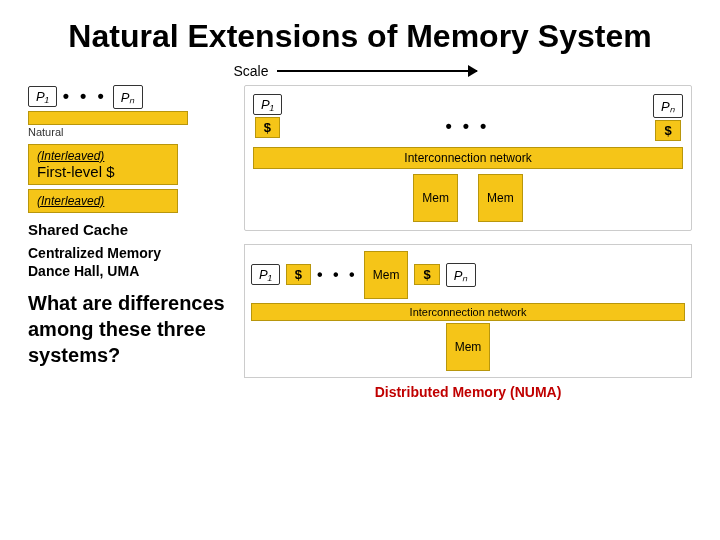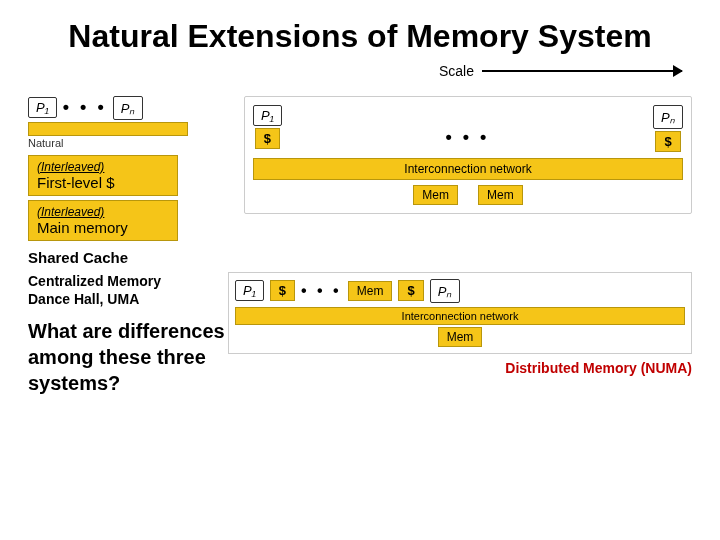--- a/index.html
+++ b/index.html
@@ -25,22 +25,22 @@
       font-weight: bold;
       text-align: center;
       line-height: 1.15;
       margin-bottom: 8px;
     }
 
     
     .scale-row {
       display: flex;
       align-items: center;
-      justify-content: flex-end;
-      margin-bottom: 17px;
+      justify-content: center;
+      margin-bottom: 6px;
       padding-right: 10px;
     }
     .arrow-line {
       width: 200px;
       height: 2px;
       background: #000;
       position: relative;
     }
     .arrow-line::after {
       content: '';
@@ -178,38 +178,39 @@
       background: #f5c518;
       border: 1.5px solid #b8960c;
       padding: 2px 8px;
       font-size: 13px;
       font-weight: bold;
     }
 
     .mem-small {
       background: #f5c518;
       border: 1.5px solid #b8960c;
-      padding: 2px 8px;
+      padding: 16px 8px;
       font-size: 12px;
     }
 
     .dots-row {
       display: flex;
       align-items: center;
       justify-content: center;
       flex: 1;
       font-size: 18px;
       letter-spacing: 3px;
       font-weight: bold;
       margin-top: 22px;
     }
 
     
     .bottom-area {
       display: flex;
+      gap: 16px;
       align-items: flex-start;
       margin-top: 6px;
     }
 
     .bottom-left {
       width: 200px;
       flex-shrink: 0;
     }
 
     .centralized-label {
@@ -226,21 +227,21 @@
     }
 
     .bottom-right {
       flex: 1;
     }
 
     .distributed-label {
       font-size: 14px;
       font-weight: bold;
       color: #c00000;
-      text-align: right;
+      text-align: center;
       margin-top: 2px;
     }
 
     .auburn-logo {
       position: absolute;
       bottom: 8px;
       right: 12px;
       font-size: 9px;
       color: #888;
       text-align: right;
@@ -298,21 +299,20 @@
       <div class="switch-bar"></div>
       <div class="switch-label">Natural</div>
 
       <div class="cache-block">
         <div class="cache-label-italic">(Interleaved)</div>
         <div class="cache-sublabel">First-level $</div>
       </div>
 
       <div class="mem-block">
         <div class="cache-label-italic">(Interleaved)</div>
-        <div class="cache-sublabel">Main memory</div>
       </div>
 
       <div class="shared-cache-label" style="margin-top:8px;">Shared Cache</div>
     </div>
 
     <div class="right-col">
 
       <div class="diagram-section">
         <div class="diagram-top-row">
 

